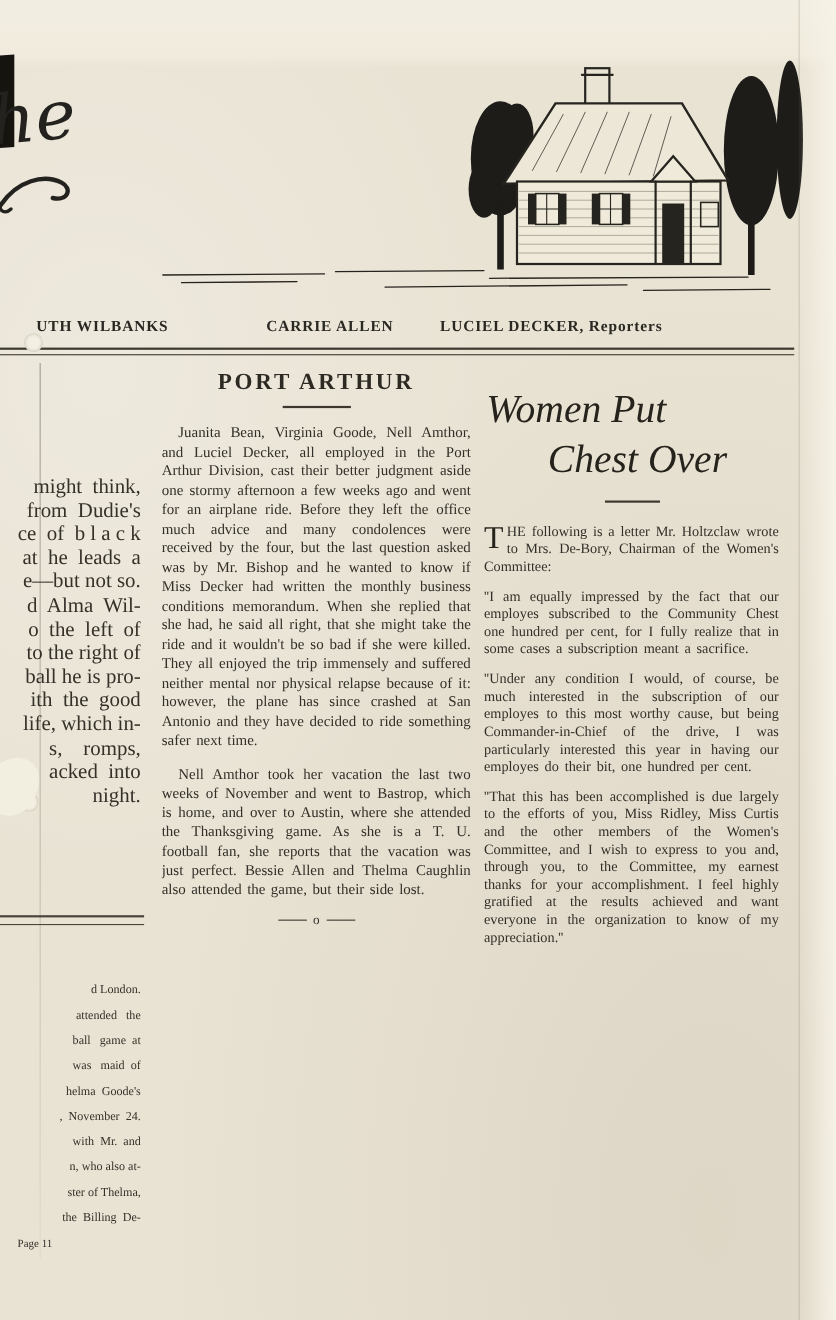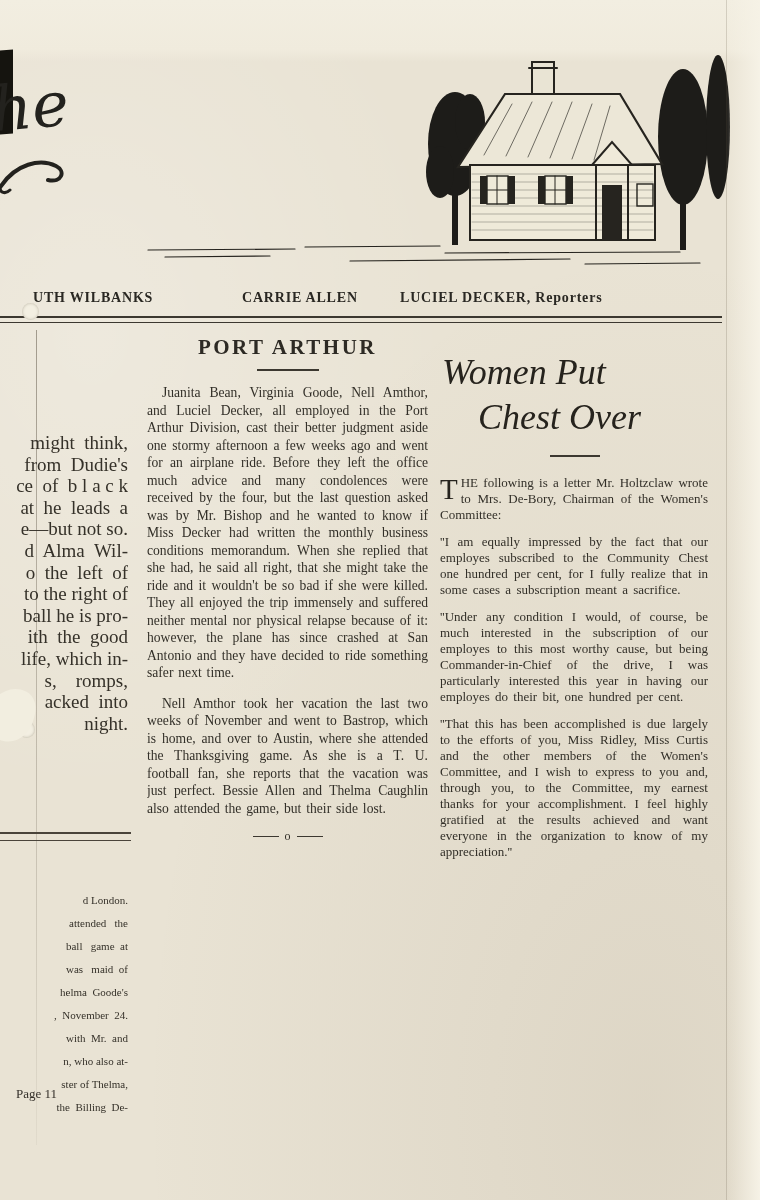--- a/index.html
+++ b/index.html
@@ -32,34 +32,34 @@
   .hole-2{left:18px;top:721px;}
   .tear{position:absolute;left:-12px;top:688px;width:46px;height:54px;background:#f2eee0;border-radius:60% 40% 55% 45%;transform:rotate(14deg);}
   
   .left-col{position:absolute;left:0;width:133px;padding-right:5px;box-sizing:border-box;text-align:right;color:#353129;}
   .block1{top:432px;font-size:19px;line-height:21.6px;}
   .block2{top:889px;font-size:11px;line-height:23px;}
   .frag-line{white-space:pre;overflow:hidden;}
   .left-rule{position:absolute;left:0;width:131px;background:#4a443a;}
   .left-rule-a{top:832px;height:2px;}
   .left-rule-b{top:840px;height:1px;}
-  .page-number{position:absolute;left:16px;top:1086px;font-size:13px;color:#34302a;}
+  .page-number{position:absolute;left:16px;top:1126px;font-size:10px;color:#34302a;}
   
   .mid-col{position:absolute;left:147px;top:335px;width:281px;height:820px;overflow:hidden;}
   .col-heading{text-align:center;font-weight:bold;font-size:21px;letter-spacing:2.5px;color:#2d2a24;}
   .heading-rule{width:62px;height:2px;background:#3c3830;margin:9px auto 13px;}
   .para{margin:0 0 13px 0;text-indent:15px;text-align:justify;font-size:13.6px;line-height:17.5px;word-spacing:1.5px;color:#322f28;}
   .divider{display:flex;align-items:center;justify-content:center;gap:6px;margin:4px 0 11px;}
   .divider-line{display:inline-block;width:26px;height:1px;background:#3c3830;}
   .divider-o{font-size:12px;line-height:1;color:#322f28;}
   
   .right-col{position:absolute;left:440px;top:350px;width:268px;height:822px;overflow:hidden;}
   .feature-heading{font-style:italic;font-size:36px;line-height:45px;color:#26231d;}
   .fh-line1{margin-left:2px;}
-  .fh-line2{margin-left:38px;}
+  .fh-line2{margin-left:58px;}
   .feature-rule{width:50px;height:2px;background:#3c3830;margin:15px 0 18px 110px;}
   .lead{font-size:13px;line-height:16px;text-align:justify;word-spacing:1.5px;margin:0 0 11px 0;color:#322f28;}
   .dropcap{float:left;font-size:29px;line-height:26px;padding:1px 3px 0 0;color:#26231d;}
   .quote-para{font-size:13px;line-height:16px;text-align:justify;word-spacing:2px;margin:0 0 11px 0;color:#322f28;}
   
   .right-edge{position:absolute;right:0;top:0;width:34px;height:1200px;background:linear-gradient(to left,#f6f2e6,rgba(246,242,230,0));}
   .right-fold{position:absolute;right:33px;top:0;width:1px;height:1200px;background:rgba(90,80,60,0.20);}
   svg line, svg polygon, svg rect, svg path{stroke-linecap:round;}
 </style>
 </head>

